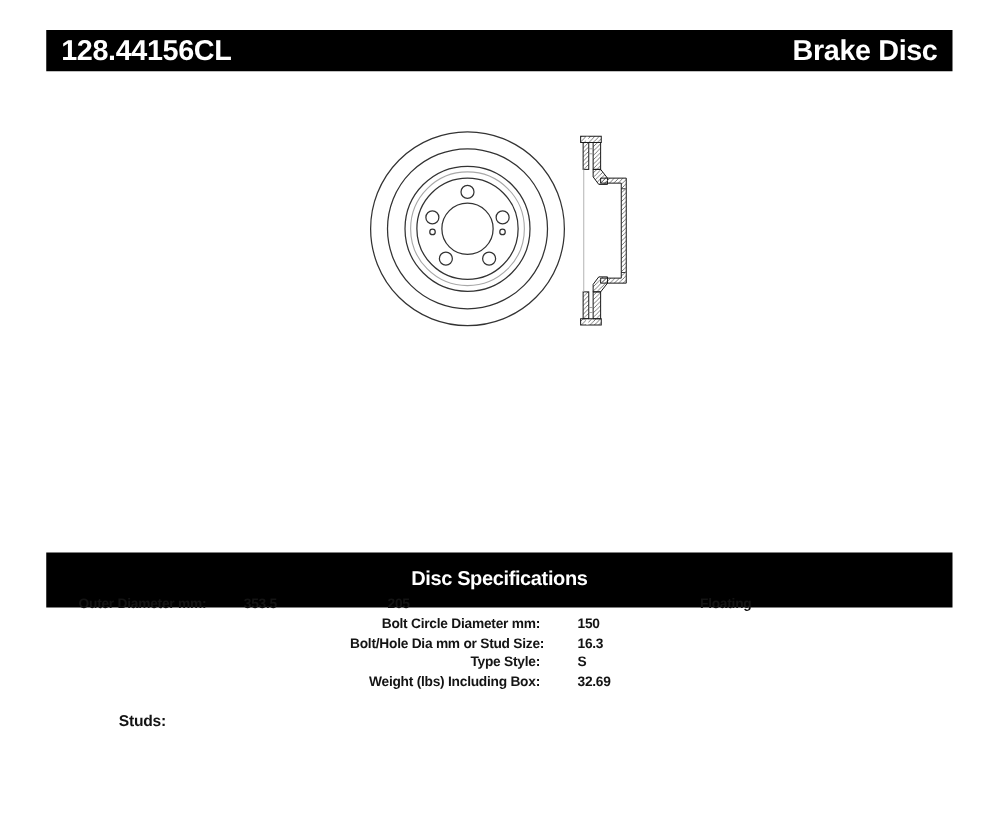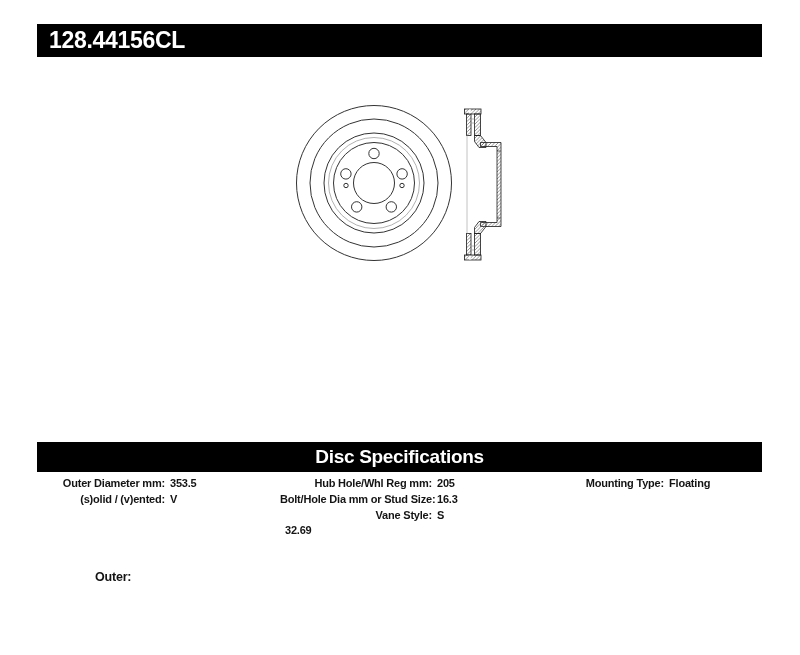--- a/index.html
+++ b/index.html
@@ -7,51 +7,52 @@
     position:relative;width:800px;height:655px;background:#ffffff;
     font-family:"Liberation Sans","DejaVu Sans",sans-serif;overflow:hidden;
   }
   
   .black-bar{
     position:absolute;left:37px;width:725px;background:#000;color:#fff;
     box-sizing:border-box;display:flex;align-items:center;
     font-weight:bold;letter-spacing:-0.3px;gap:47px;
   }
   #header-bar{top:24px;height:33px;justify-content:space-between;padding:0 12px;font-size:23px;}
-  #spec-bar{top:442px;height:30px;justify-content:center;font-size:19px;}
+  #spec-bar{top:442px;height:44px;justify-content:center;font-size:16px;}
   
   #drawing{position:absolute;left:280px;top:95px;width:250px;height:180px;}
   
   .spec-col{position:absolute;top:476px;}
   #spec-col-left{left:37px;}
   #spec-col-middle{left:280px;}
   #spec-col-right{left:530px;}
   .spec-row{
     display:flex;height:15.8px;line-height:15.8px;
     font-size:11px;font-weight:bold;color:#141414;letter-spacing:-0.2px;
     white-space:nowrap;
   }
   .spec-label{display:inline-block;text-align:right;}
   #spec-col-left   .spec-label{width:128px;}
   #spec-col-middle .spec-label{width:152px;}
   #spec-col-right  .spec-label{width:134px;}
-  .spec-value{padding-left:5px;}
+  .spec-value{padding-left:5px;margin-left:25px;}
   
   #note{
     position:absolute;left:95px;top:570px;
     font-size:12.5px;font-weight:bold;color:#141414;letter-spacing:-0.2px;
   }
 </style>
 </head>
 <body>
 
 <div id="page">
 
   <div id="header-bar" class="black-bar">
     <span>128.44156CL</span>
+    <span>Brake Disc</span>
   </div>
 
   <svg id="drawing" viewBox="0 0 250 180">
     <defs>
       <pattern id="hatch" patternUnits="userSpaceOnUse" width="3.5" height="3.5">
         <path d="M0,3.5 L3.5,0" stroke="#666" stroke-width="0.7"></path>
       </pattern>
     </defs>
 
     <g fill="none" stroke="#333" stroke-width="1">
@@ -103,46 +104,45 @@
 
   <div id="spec-bar" class="black-bar">
     <span>Disc Specifications</span>
   </div>
 
   <div id="spec-col-left" class="spec-col">
     <div class="spec-row">
       <span class="spec-label">Outer Diameter mm:</span>
       <span class="spec-value">353.5</span>
     </div>
-    <div class="spec-row">
-      <span class="spec-label">(s)olid / (v)ented:</span>
-      <span class="spec-value">V</span>
-    </div>
   </div>
 
   <div id="spec-col-middle" class="spec-col">
     <div class="spec-row">
-      <span class="spec-label">Hub Hole/Whl Reg mm:</span>
       <span class="spec-value">205</span>
+    </div>
+    <div class="spec-row">
+      <span class="spec-label">Bolt Circle Diameter mm:</span>
+      <span class="spec-value">150</span>
     </div>
     <div class="spec-row">
       <span class="spec-label">Bolt/Hole Dia mm or Stud Size:</span>
       <span class="spec-value">16.3</span>
     </div>
     <div class="spec-row">
-      <span class="spec-label">Vane Style:</span>
+      <span class="spec-label">Type Style:</span>
       <span class="spec-value">S</span>
     </div>
     <div class="spec-row">
+      <span class="spec-label">Weight (lbs) Including Box:</span>
       <span class="spec-value">32.69</span>
     </div>
   </div>
 
   <div id="spec-col-right" class="spec-col">
     <div class="spec-row">
-      <span class="spec-label">Mounting Type:</span>
       <span class="spec-value">Floating</span>
     </div>
   </div>
 
-  <div id="note">Outer:</div>
+  <div id="note">Studs:</div>
 
 </div>
 
 </body></html>

